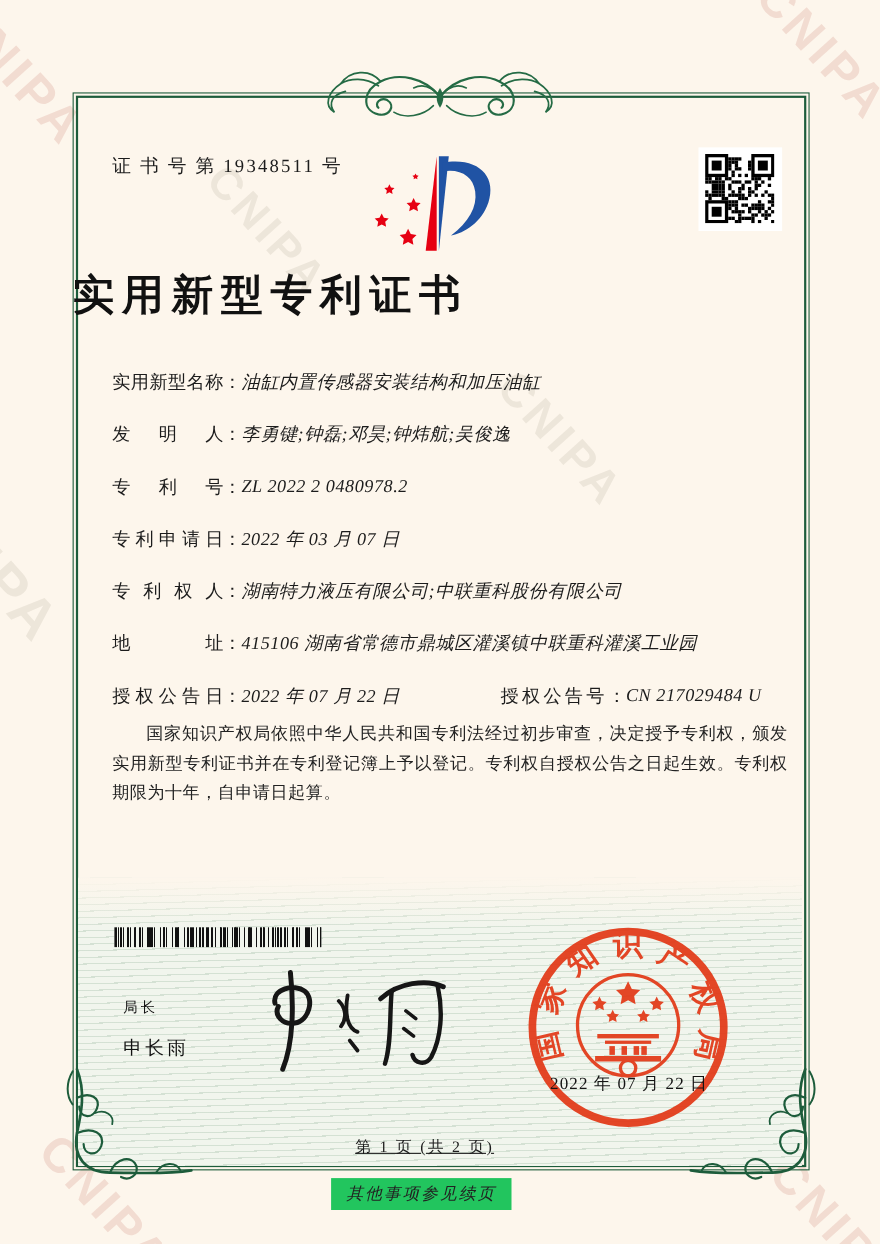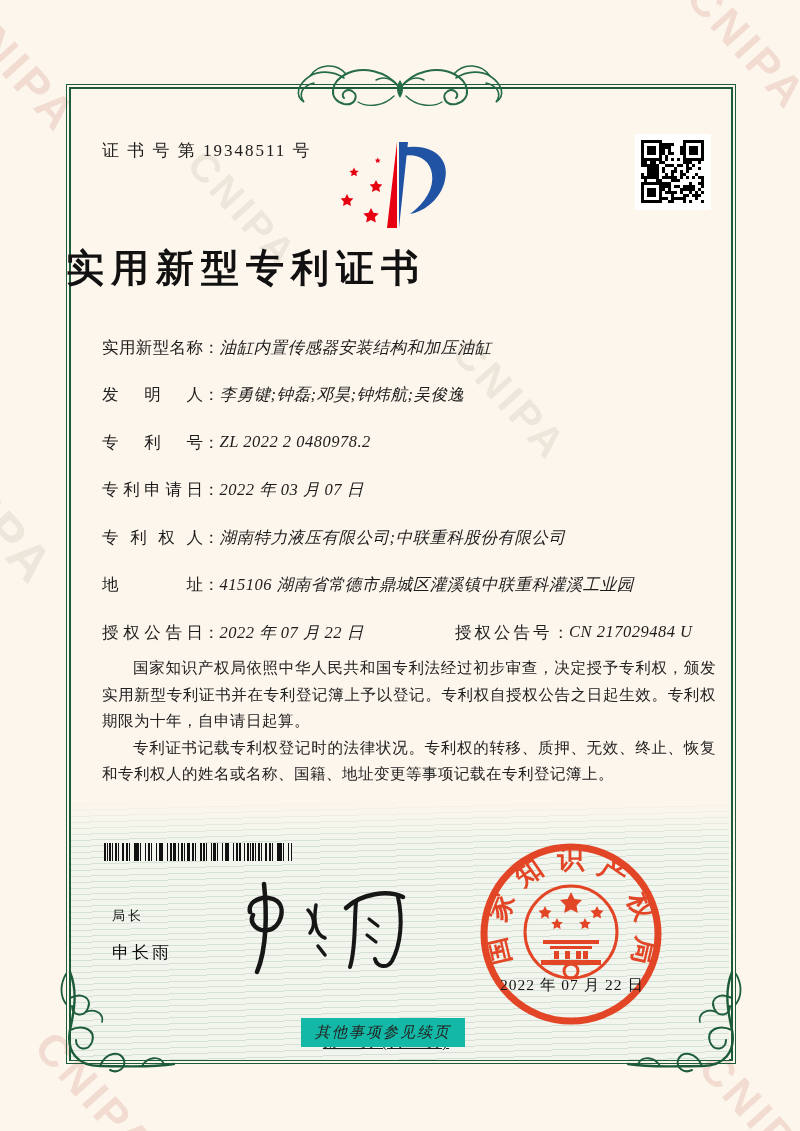--- a/index.html
+++ b/index.html
@@ -105,22 +105,22 @@
   .seal-date{
     left:500px;top:975px;width:150px;z-index:6;
     font-size:15.5px;letter-spacing:1px;color:#141414;white-space:nowrap;
   }
 
   .page-footer{
     left:66px;top:1033px;width:640px;text-align:center;z-index:6;
     font-size:14.5px;letter-spacing:2px;text-decoration:underline;
   }
   .cont-note{
-    left:301px;top:1018px;width:164px;height:29px;z-index:6;
-    background:#14b8a6;display:flex;align-items:center;justify-content:center;
+    left:301px;top:1071px;width:164px;height:29px;z-index:6;
+    background:#22c55e;display:flex;align-items:center;justify-content:center;
     font-size:15px;letter-spacing:2px;font-style:italic;color:#222;
   }
 </style>
 </head>
 <body>
 
 <div class="wm wm-pink wm1">CNIPA</div>
 <div class="wm wm-pink wm2">CNIPA</div>
 <div class="wm wm-gray wm3">CNIPA</div>
 <div class="wm wm-gray wm4">CNIPA</div>
@@ -375,21 +375,20 @@
 </div>
 <div class="row r6">
   <span class="flabel">授权公告日</span><span class="colon">：</span><span class="fvalue">2022 年 07 月 22 日</span>
   <span class="pair2">
     <span class="flabel2">授权公告号</span><span class="colon">：</span><span class="fvalue">CN 217029484 U</span>
   </span>
 </div>
 
 <div class="legal p1">
   <p>国家知识产权局依照中华人民共和国专利法经过初步审查，决定授予专利权，颁发实用新型专利证书并在专利登记簿上予以登记。专利权自授权公告之日起生效。专利权期限为十年，自申请日起算。</p>
-  <p>专利证书记载专利权登记时的法律状况。专利权的转移、质押、无效、终止、恢复和专利权人的姓名或名称、国籍、地址变更等事项记载在专利登记簿上。</p>
 </div>
 
 <div class="abs barcode"></div>
 
 <div class="abs chief-label">局长</div>
 <div class="abs chief-name">申长雨</div>
 
 <svg class="abs signature" width="200" height="108" viewBox="0 0 200 108">
   <g fill="none" stroke="#161616" stroke-linecap="round" stroke-linejoin="round">
     <path d="M22,40 C19,27 40,22 49,29 C58,36 53,56 40,58 C29,60 21,51 25,43" stroke-width="4.5"></path>

